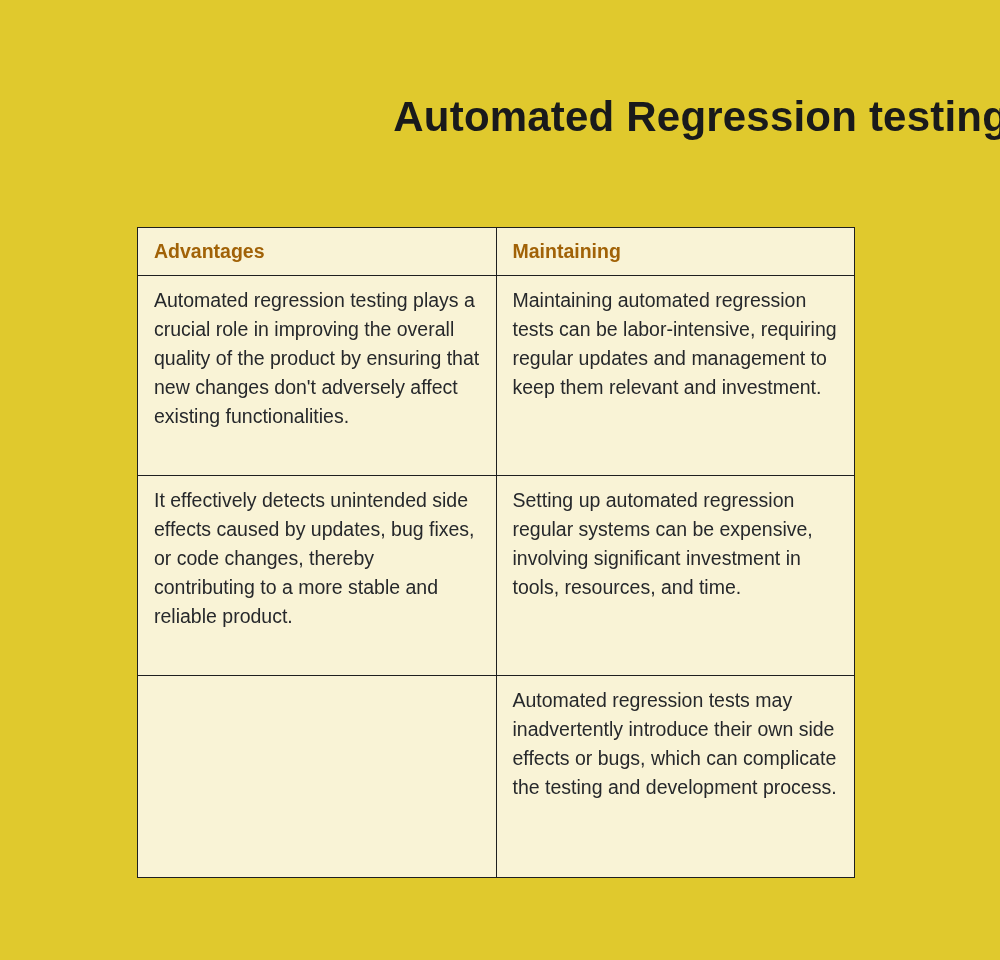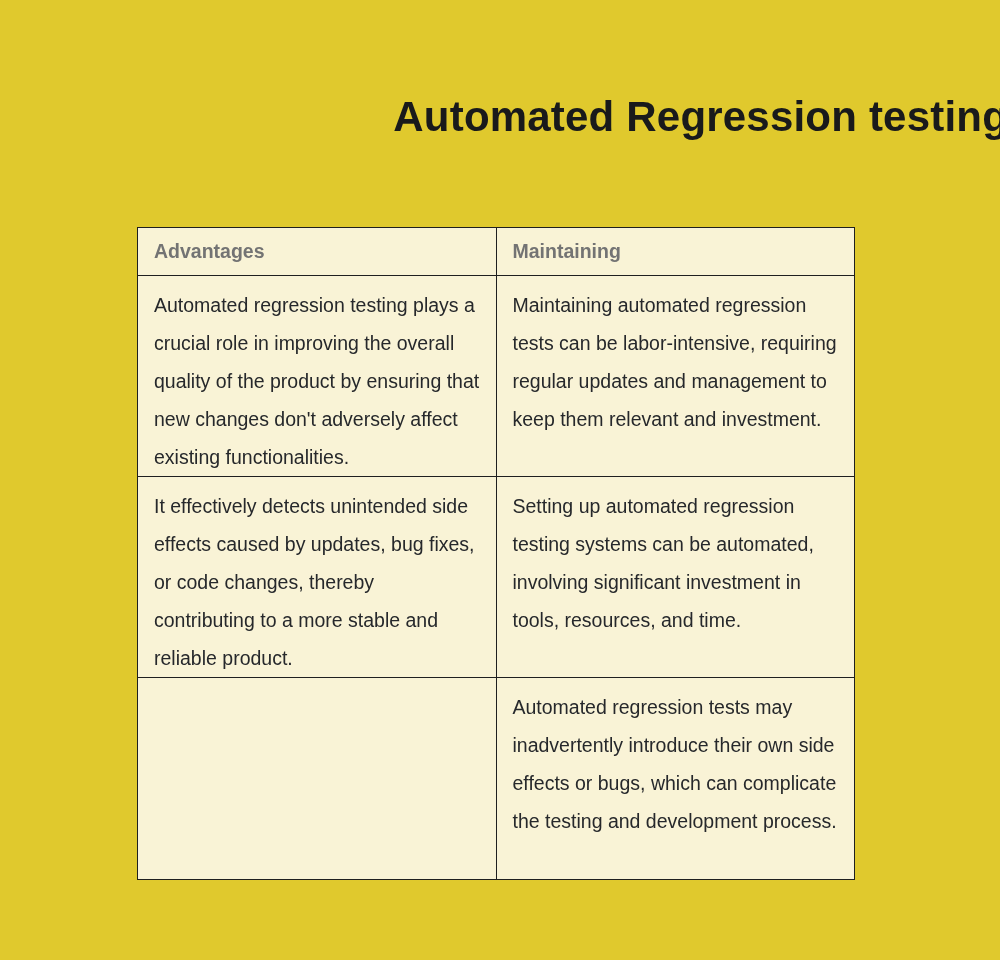--- a/index.html
+++ b/index.html
@@ -42,28 +42,28 @@
     border: 1.5px solid #1F1F1F;
     box-sizing: border-box;
   }
   .cmp-table th {
     height: 48px;
     vertical-align: middle;
     text-align: left;
     padding: 0 16px;
     font-size: 19.5px;
     font-weight: 700;
-    color: #737373;
+    color: #a16207;
   }
   .cmp-table td {
     height: 200px;
     vertical-align: top;
     padding: 10px 16px 0 16px;
     font-size: 19.5px;
-    line-height: 38px;
+    line-height: 29px;
     color: #26282B;
   }
   .cmp-table tr.last td {
     height: 202px;
   }
 </style>
 </head>
 <body>
 
 <div class="canvas">
@@ -76,21 +76,21 @@
         <th>Maintaining</th>
       </tr>
     </thead>
     <tbody>
       <tr>
         <td>Automated regression testing plays a crucial role in improving the overall quality of the product by ensuring that new changes don't adversely affect existing functionalities.</td>
         <td>Maintaining automated regression tests can be labor-intensive, requiring regular updates and management to keep them relevant and investment.</td>
       </tr>
       <tr>
         <td>It effectively detects unintended side effects caused by updates, bug fixes, or code changes, thereby contributing to a more stable and reliable product.</td>
-        <td>Setting up automated regression testing systems can be automated, involving significant investment in tools, resources, and time.</td>
+        <td>Setting up automated regression regular systems can be expensive, involving significant investment in tools, resources, and time.</td>
       </tr>
       <tr class="last">
         <td></td>
         <td>Automated regression tests may inadvertently introduce their own side effects or bugs, which can complicate the testing and development process.</td>
       </tr>
     </tbody>
   </table>
 </div>
 
 </body></html>

